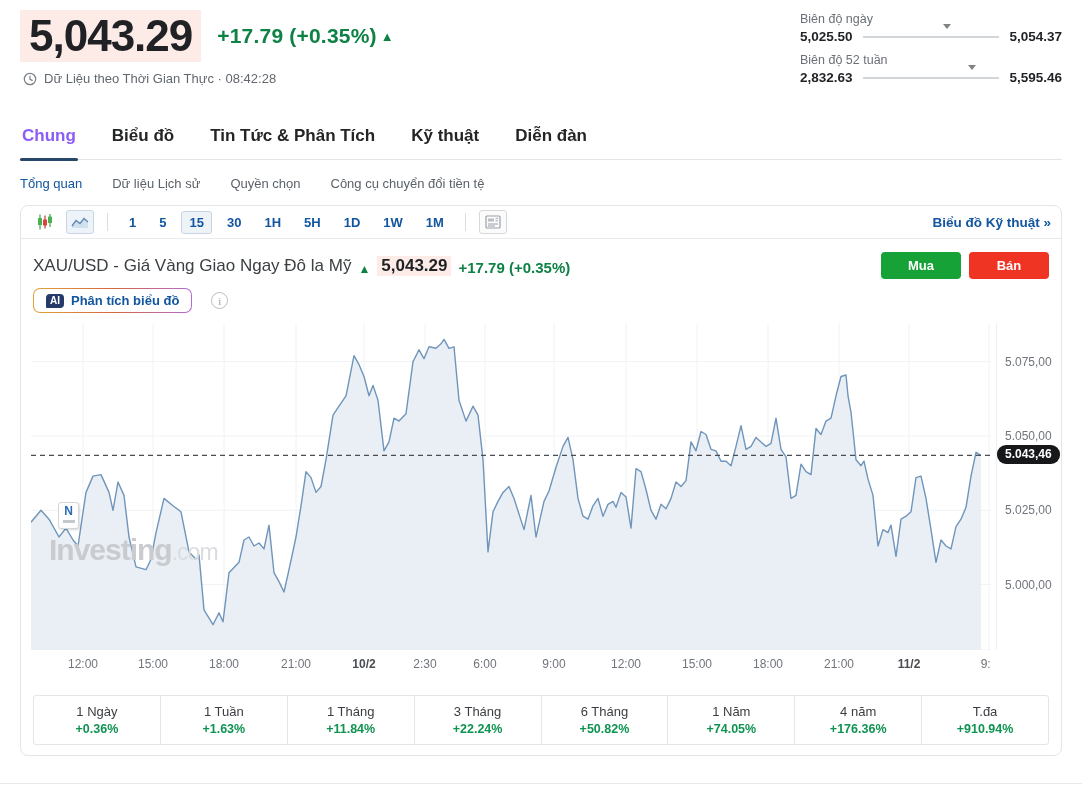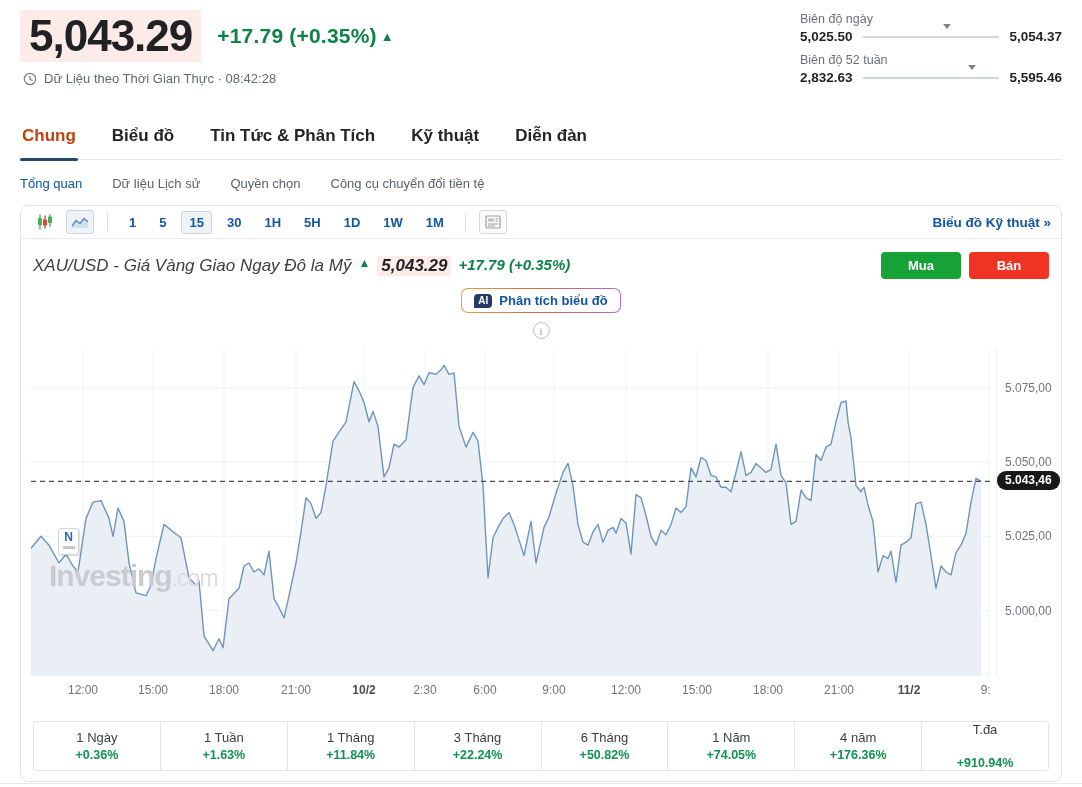--- a/index.html
+++ b/index.html
@@ -31,21 +31,21 @@
   .track { position:relative; flex:1; height:2px; background:#d3d6d9; }
   .track .marker { position:absolute; top:-7px; transform:translateX(-50%); }
   .marker .tri { width:0; height:0; border-left:4px solid transparent;
     border-right:4px solid transparent; border-top:5px solid #7e8387; margin:0 auto; }
   .marker .tick { width:2px; height:5px; background:#9a9ea2; margin:1px auto 0; }
 
   
   .tabs { display:flex; gap:32px; margin-top:32px; border-bottom:1px solid #e3e6e8; }
   .tab { font-size:17px; font-weight:bold; color:#232526; padding:0 2px 13px;
          position:relative; cursor:pointer; }
-  .tab.active { color:#c2410c; }
+  .tab.active { color:#8b5cf6; }
   .tab.active:after { content:""; position:absolute; left:0; right:0; bottom:-2px;
                       height:3px; background:#27486b; border-radius:2px; }
   .subtabs { display:flex; gap:30px; margin-top:16px; }
   .subtab { font-size:13px; color:#5c6268; cursor:pointer; }
   .subtab.active { color:#1256a0; }
 
   
   .card { margin-top:14px; border:1px solid #e3e6e8; border-radius:8px;
           width:1042px; overflow:hidden; }
   .toolbar { display:flex; align-items:center; gap:7px; height:33px;
@@ -56,32 +56,32 @@
   .tool-btn.boxed-gray { border:1px solid #d6d9dc; background:#fbfbfc; }
   .tb-divider { width:1px; height:18px; background:#dcdfe2; margin:0 6px; }
   .iv { font-size:13px; font-weight:bold; color:#1256a0; padding:3px 7px;
         border-radius:3px; border:1px solid transparent; cursor:pointer; }
   .iv.active { background:#eef3f8; border-color:#c9d5e0; }
   .tb-right { margin-left:auto; font-size:13.5px; font-weight:bold; color:#1256a0;
               cursor:pointer; }
 
   .chart-head { display:flex; align-items:center; justify-content:space-between;
                 padding:13px 12px 0; }
-  .ttl { font-size:17px; color:#3c4043; display:flex; align-items:flex-start; gap:7px;font-style:italic; }
+  .ttl { font-size:17px; color:#3c4043; display:flex; align-items:flex-end; gap:7px; }
   .ttl .t-arrow { color:#0e8145; font-size:12px; }
   .ttl .t-price { font-weight:bold; color:#1f2124; background:#fcebe7; padding:0 4px; }
   .ttl .t-chg { color:#0e8145; font-weight:bold; font-size:15px; }
   .bs { display:flex; gap:8px; }
   .btn { border:none; border-radius:4px; color:#fff; font-weight:bold;
          font-size:13px; width:80px; height:27px; cursor:pointer;
          font-family:"Liberation Sans", sans-serif; }
   .btn.buy { background:#17a238; }
   .btn.sell { background:#ef3424; }
 
-  .ai-row { display:flex; align-items:center; gap:9px; padding:9px 12px 6px;flex-direction:column; }
+  .ai-row { display:flex; align-items:center; gap:19px; padding:9px 12px 6px; }
   .ai-wrap { padding:1px; border-radius:7px;
              background:linear-gradient(90deg,#e5a23b,#d2683f,#b36bd4); cursor:pointer; }
   .ai-pill { display:flex; align-items:center; gap:7px; background:#fff;
              border-radius:6px; padding:4px 12px; }
   .ai-badge { background:#253a68; color:#fff; font-size:10px; font-weight:bold;
               border-radius:4px 4px 4px 1px; padding:2px 4px; line-height:1; }
   .ai-label { font-size:13px; font-weight:bold; color:#1256a0; }
   .info-ic { width:17px; height:17px; border:1px solid #b9bdc1; border-radius:50%;
              color:#9ba0a5; font-size:11px; display:flex; align-items:center;
              justify-content:center; font-family:"Liberation Serif", serif; cursor:pointer; }
@@ -108,21 +108,21 @@
     background:#fdfdfd; border:1px solid #d4d7da; border-radius:3px;
     box-shadow:1px 1px 2px rgba(0,0,0,.15); text-align:center; cursor:pointer; }
   .news-badge .n { color:#2b6cb5; font-weight:bold; font-size:12px; line-height:16px; }
   .news-badge .sub { width:12px; height:3px; background:#c6c9cc; margin:1px auto 0; }
 
   
   .perf { display:flex; margin:16px 12px 10px; border:1px solid #e3e6e9;
           border-radius:3px; height:50px; }
   .pcell { flex:1; display:flex; flex-direction:column; align-items:center;
            justify-content:center; gap:3px; border-right:1px solid #e3e6e9; cursor:pointer; }
-  .pcell:last-child { border-right:none;justify-content:space-between; }
+  .pcell:last-child { border-right:none; }
   .p-label { font-size:13px; color:#3a3e42; }
   .p-val { font-size:12.5px; font-weight:bold; color:#0f9351; }
 
   .bottom-divider { position:absolute; left:0; right:0; top:783px;
                     height:1px; background:#e7e9eb; }
 </style>
 </head>
 <body>
 
 <div class="page">

